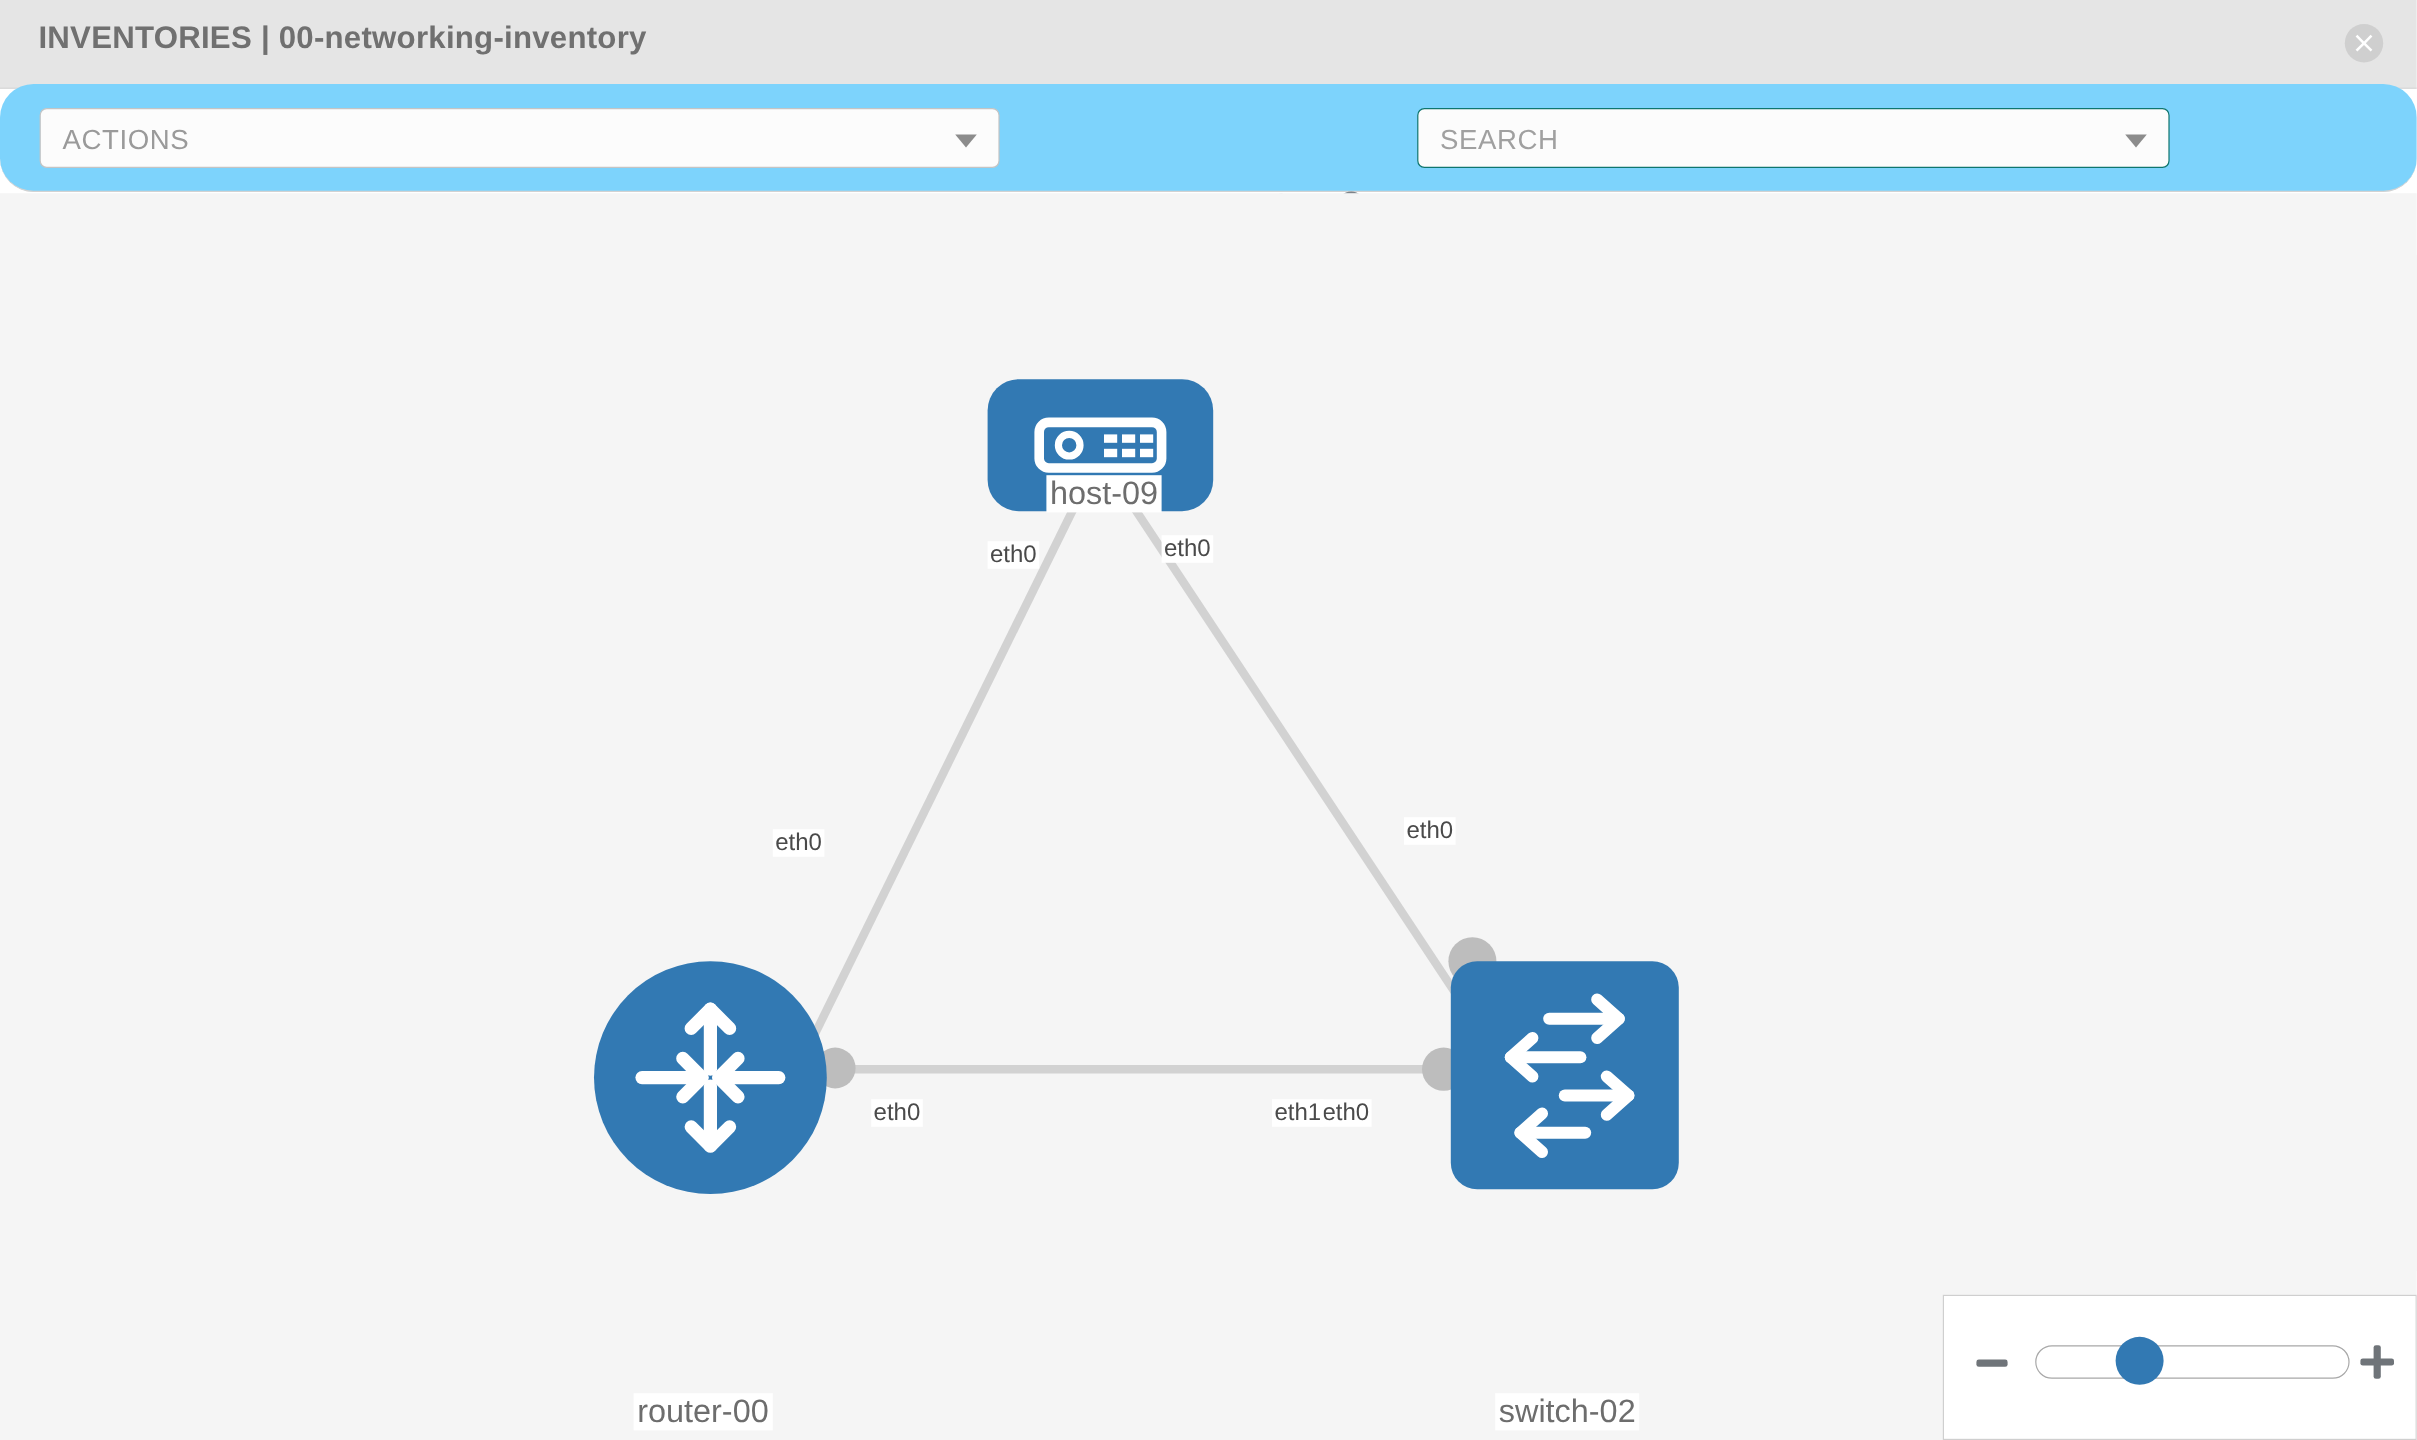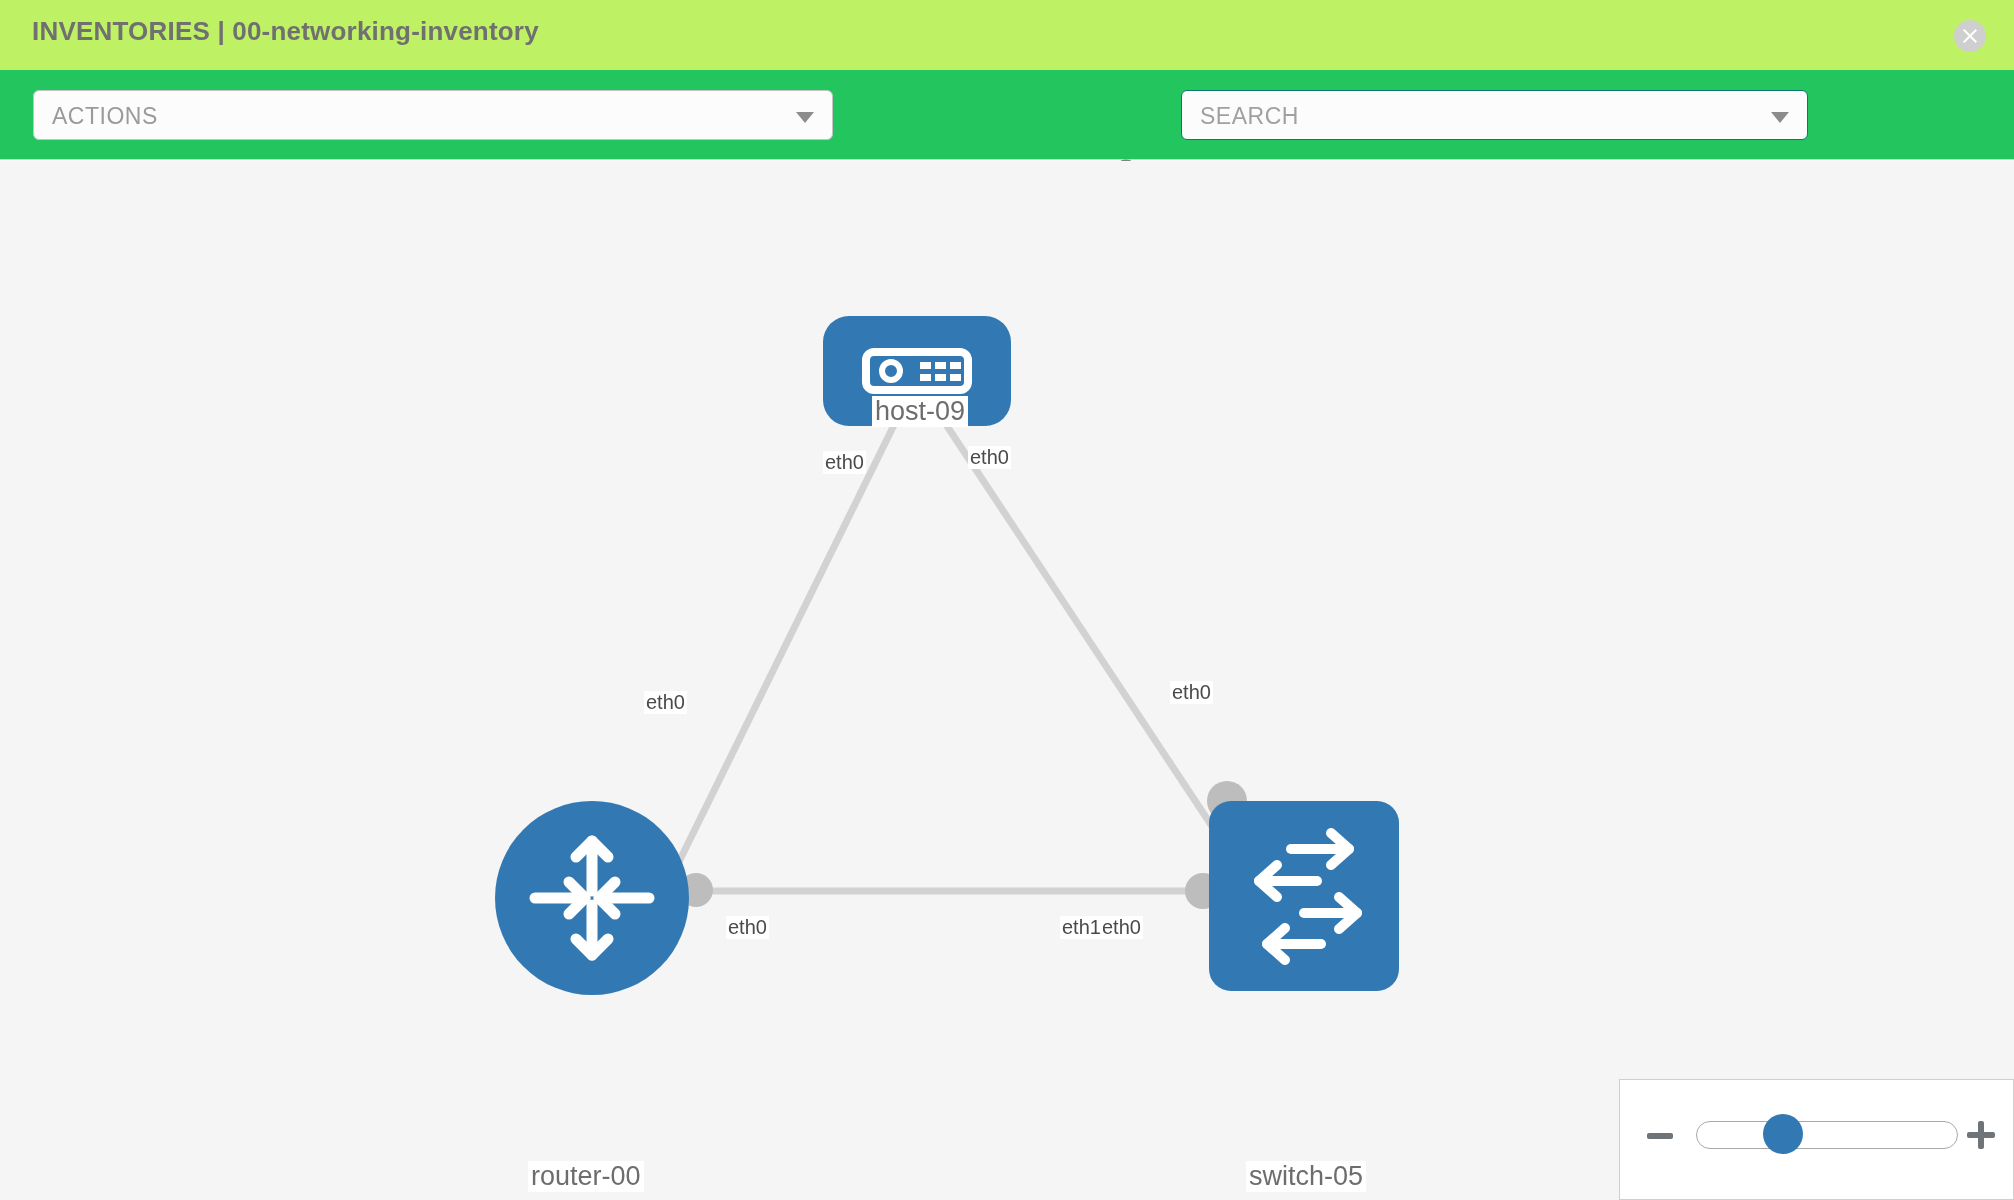--- a/index.html
+++ b/index.html
@@ -13,21 +13,21 @@
   #app {
     position: relative;
     width: 2014px; height: 1200px;
     background: #ffffff;
   }
 
   
   .header {
     position: absolute; top: 0; left: 0;
     width: 2014px; height: 74px;
-    background: #bef264;
+    background: #e5e5e5;
     border-bottom: 1px solid #d7d7d7;
   }
   .header-title {
     position: absolute;
     left: 32px; top: 16px;
     font-size: 26px;
     font-weight: bold;
     color: #707070;
     letter-spacing: 0.2px;
     white-space: nowrap;
@@ -40,22 +40,23 @@
     background: #cfcfcf;
     cursor: pointer;
   }
   .close-btn svg { display: block; }
 
   
   .toolbar {
     position: absolute;
     top: 70px; left: 0;
     width: 2014px; height: 90px;
-    background: #22c55e;
+    background: #7dd3fc;
     border-bottom: 1px solid #d2d2d2;
+    border-radius: 28px;
   }
   .actions-select {
     position: absolute;
     left: 33px; top: 20px;
     width: 800px; height: 50px;
     background: #fcfcfc;
     border: 1px solid #c4c4c4;
     border-radius: 6px;
     cursor: pointer;
   }
@@ -325,21 +326,21 @@
           <polyline points="130,96 148,112 130,128"></polyline>
 
           <line x1="112" y1="143" x2="58" y2="143"></line>
           <polyline points="76,127 58,143 76,159"></polyline>
         </g>
       </svg>
     </div>
 
     <div class="node-label" style="left:872px; top:235px;">host-09</div>
     <div class="node-label" style="left:528px; top:1000px;">router-00</div>
-    <div class="node-label" style="left:1246px; top:1000px;">switch-05</div>
+    <div class="node-label" style="left:1246px; top:1000px;">switch-02</div>
 
     <div class="iface-label" style="left:823px; top:250px;">eth0</div>
     <div class="iface-label" style="left:968px; top:245px;">eth0</div>
     <div class="iface-label" style="left:644px; top:490px;">eth0</div>
     <div class="iface-label" style="left:1170px; top:480px;">eth0</div>
     <div class="iface-label" style="left:726px; top:715px;">eth0</div>
     <div class="iface-label" style="left:1100px; top:715px;">eth0</div>
     <div class="iface-label" style="left:1060px; top:715px;">eth1</div>
   </div>
 

